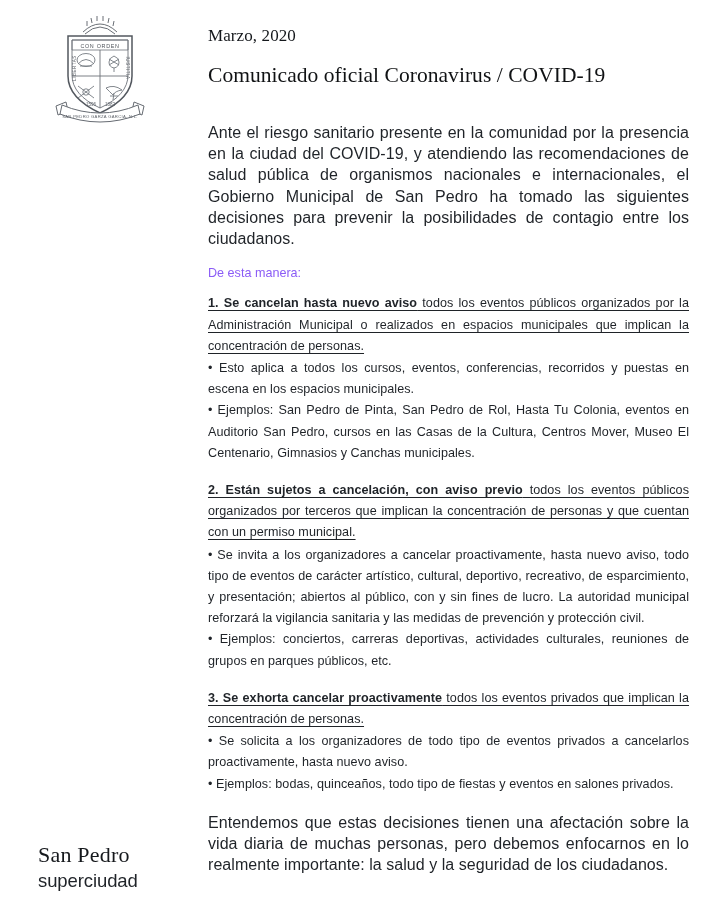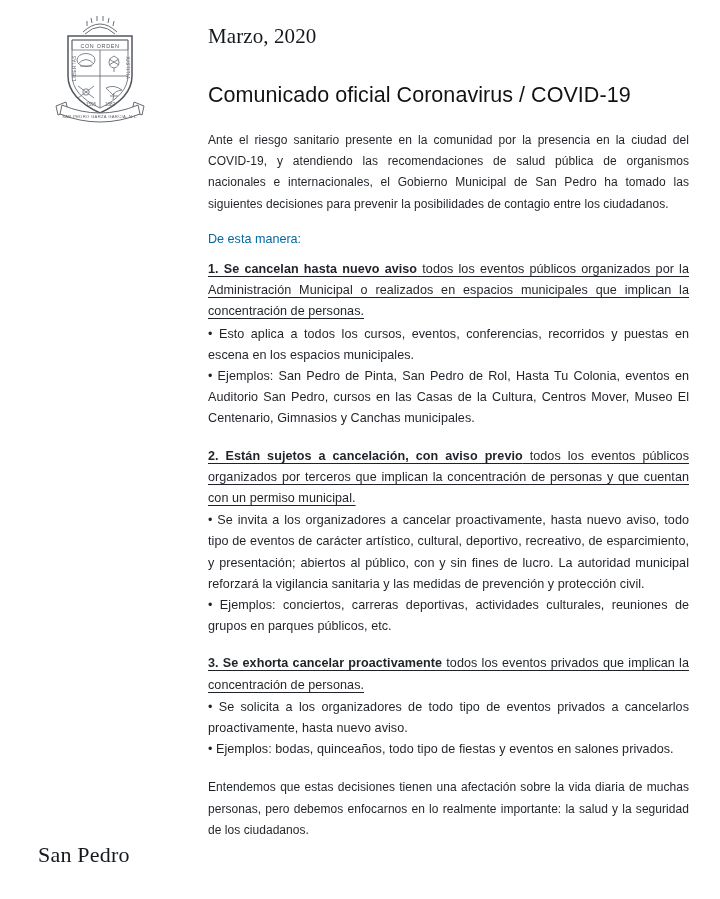--- a/index.html
+++ b/index.html
@@ -29,53 +29,53 @@
   
   #doc-column {
     position: absolute;
     left: 208px;
     top: 26px;
     width: 481px;
   }
 
   .doc-date {
     font-family: "Liberation Serif", serif;
-    font-size: 21px;
+    font-size: 17px;
     line-height: 20px;
     color: #15181c;
-    margin: 0 0 36px 0;
+    margin: 0 0 16px 0;
     letter-spacing: 0.1px;
   }
 
   .doc-title {
-    font-family: Liberation Sans, sans-serif;
+    font-family: Liberation Serif, serif;
     font-size: 21.5px;
     line-height: 26px;
     font-weight: 400;
     color: #101214;
-    margin: 0 0 22px 0;
+    margin: 0 0 34px 0;
     letter-spacing: 0.05px;
     white-space: nowrap;
   }
 
   .para {
-    font-size: 12px;
+    font-size: 16px;
     line-height: 21.2px;
     text-align: justify;
     margin: 0 0 14px 0;
     color: #1f2328;
     letter-spacing: 0.05px;
   }
   .para.tight { margin-bottom: 0; }
 
   .lead-label {
     font-size: 12.6px;
     line-height: 21.2px;
     margin: 0 0 9px 0;
-    color: #0369a1;
+    color: #8b5cf6;
   }
 
   
   .clause {
     font-size: 12.6px;
     line-height: 21.2px;
     text-align: justify;
     margin: 0 0 1px 0;
     color: #1f2328;
     text-decoration: underline;
@@ -206,13 +206,14 @@
   <p class="bullet">• Se solicita a los organizadores de todo tipo de eventos privados a cancelarlos proactivamente, hasta nuevo aviso.</p>
   <p class="bullet last">• Ejemplos: bodas, quinceaños, todo tipo de fiestas y eventos en salones privados.</p>
 
   <div class="closing-gap"></div>
 
   <p class="para tight">Entendemos que estas decisiones tienen una afectación sobre la vida diaria de muchas personas, pero debemos enfocarnos en lo realmente importante: la salud y la seguridad de los ciudadanos.</p>
 </div>
 
 <div id="brand">
   <div class="brand-name">San Pedro</div>
+  <div class="brand-tag">superciudad</div>
 </div>
 
 </body></html>

